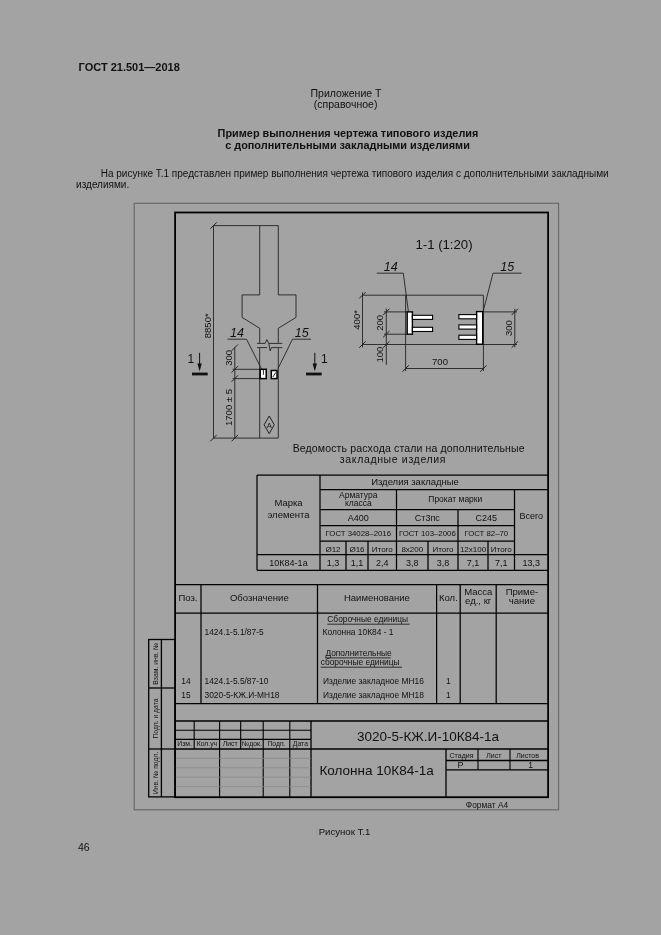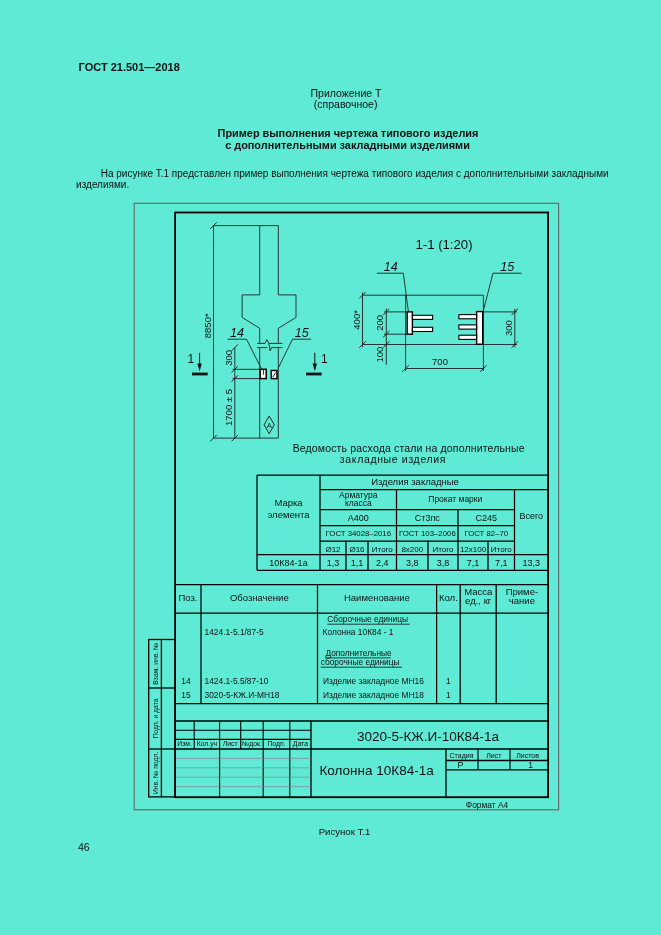--- a/index.html
+++ b/index.html
@@ -1,16 +1,16 @@
 <!DOCTYPE html>
 <html><head>
 <meta charset="utf-8">
 <style>
 html,body{margin:0;padding:0;background:#fff;}
-#page{position:relative;width:661px;height:935px;background:#5eead4;overflow:hidden;}
+#page{position:relative;width:661px;height:935px;background:#a3a3a3;overflow:hidden;}
 svg text{font-family:"Liberation Sans",sans-serif;fill:#111;}
 </style>
 </head>
 <body>
 <div id="page">
 <svg width="661" height="935" viewBox="0 0 661 935" style="position:absolute;left:0;top:0;">
 
 <g id="doctext">
 <text x="78.6" y="70.5" font-size="11" font-weight="bold">ГОСТ 21.501—2018</text>
 <text x="346" y="97.3" font-size="10.5" text-anchor="middle">Приложение Т</text>

